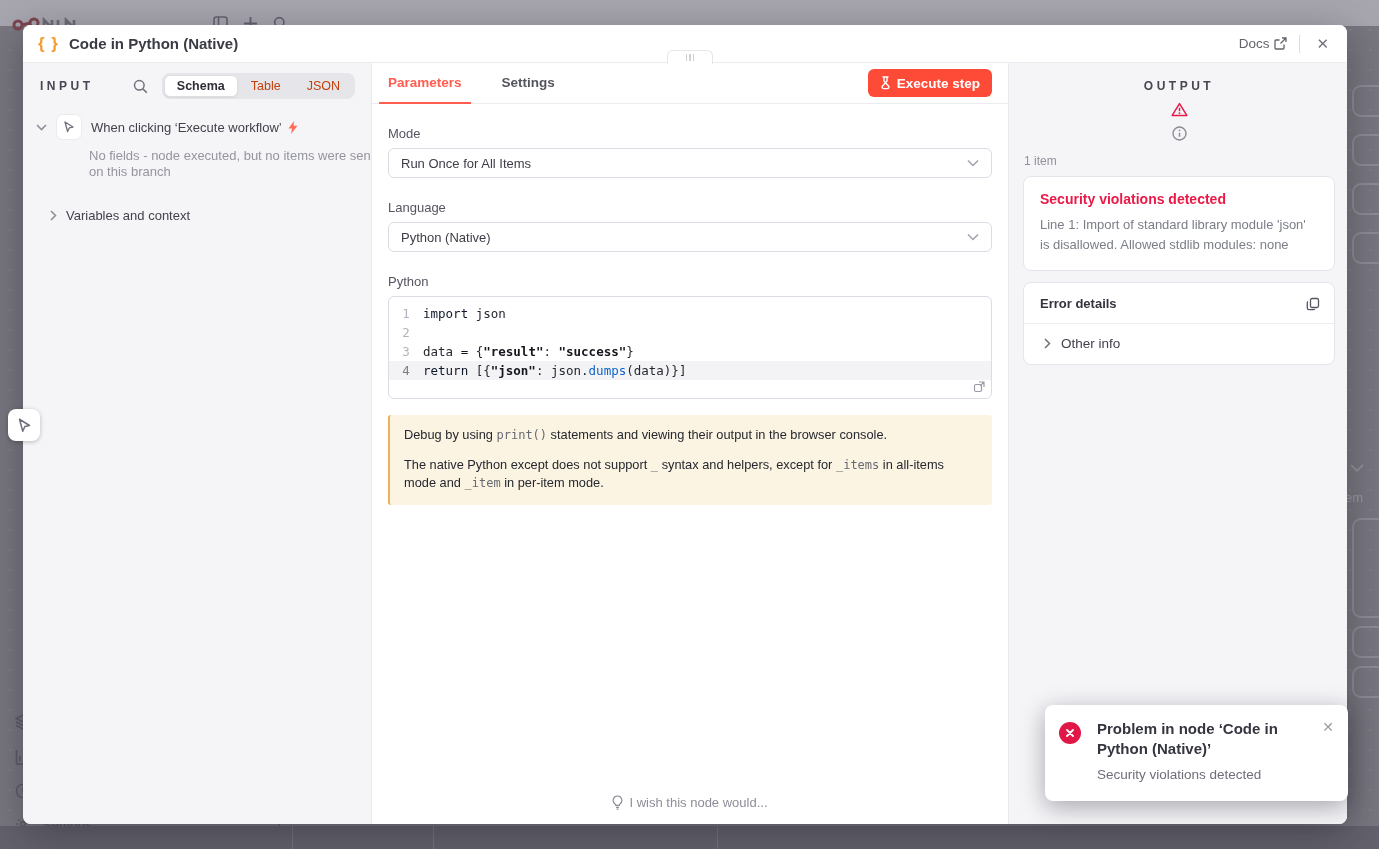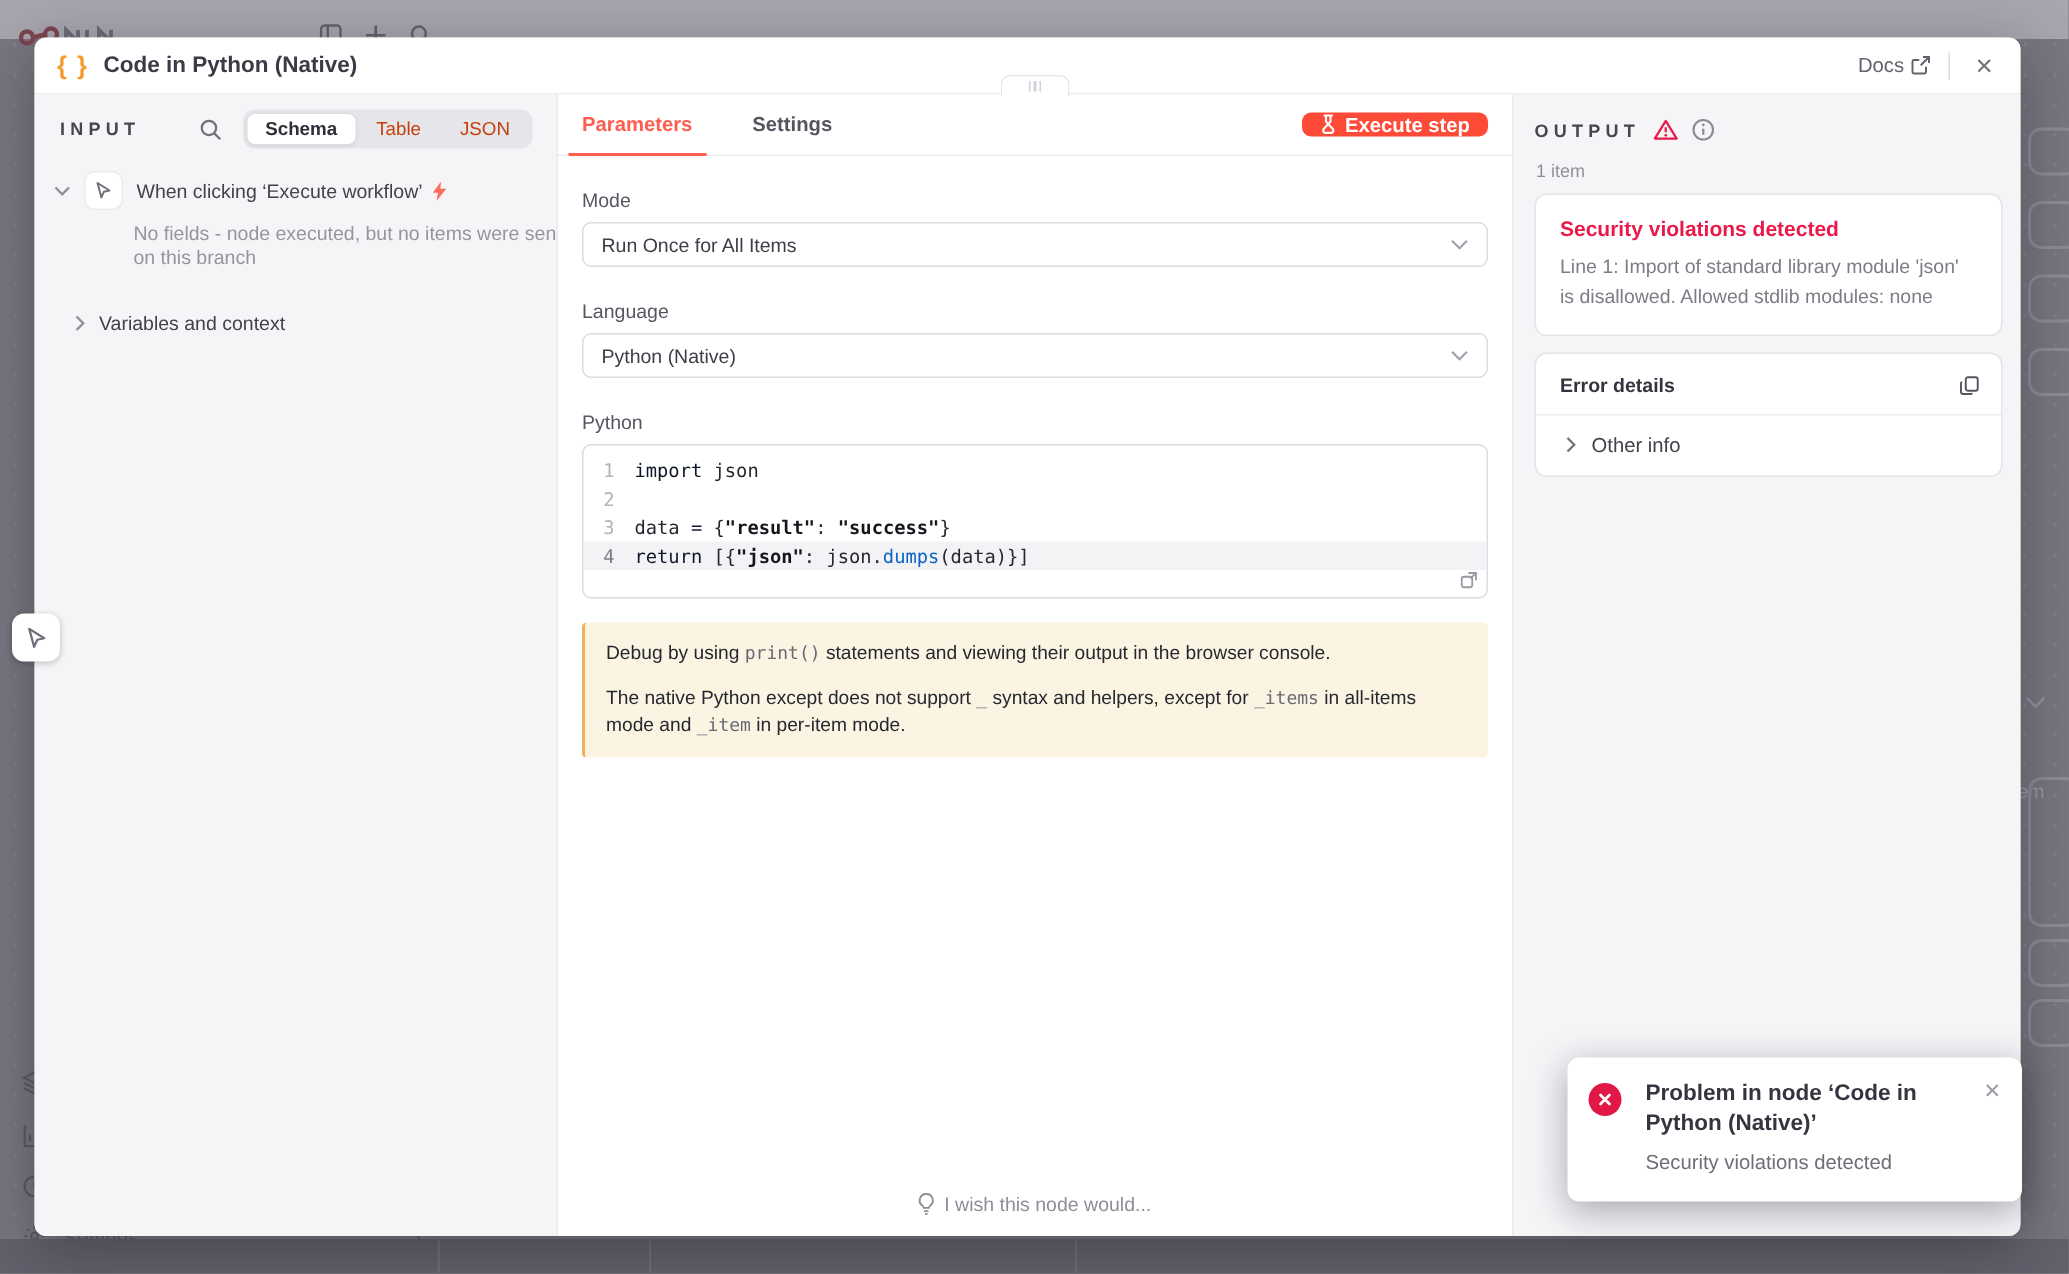--- a/index.html
+++ b/index.html
@@ -11,21 +11,21 @@
   .bg-dots { position:absolute; inset:0;
     background-image:radial-gradient(circle, #8a8893 1px, transparent 1.2px);
     background-size:20px 20px; opacity:.55; }
   .bg-topbar { position:absolute; left:0; top:0; right:0; height:26px; background:#a7a5ae; }
   .bg-bottombar { position:absolute; left:0; top:826px; right:0; height:23px; background:#63616c; }
   .bg-bottombar .vdiv { position:absolute; top:0; bottom:0; width:1px; background:#76747f; }
   .bg-icon { position:absolute; color:#64626d; }
   .bg-logo { position:absolute; left:10px; top:16px; width:70px; height:16px; }
   .rail-label { position:absolute; color:#5c5a65; font-size:14px; }
   .edge-box { position:absolute; border:2px solid #8d8b96; border-radius:9px; background:transparent; }
-  .edge-frag { position:absolute; color:#9b99a3; font-size:13px;margin-top:30px; }
+  .edge-frag { position:absolute; color:#9b99a3; font-size:13px; }
 
   
   .modal { position:absolute; left:23px; top:25px; width:1324px; height:799px;
     background:#fff; border-radius:8px; box-shadow:0 10px 40px rgba(20,20,30,.35);
     display:flex; flex-direction:column; overflow:hidden; }
   .modal-header { height:37px; flex:0 0 37px; display:flex; align-items:center;
     padding:0 14px 0 15px; background:#fff; position:relative; z-index:3; }
   .braces { color:#f59a2d; font-weight:700; font-size:17px; letter-spacing:1px; margin-right:10px; }
   .modal-title { font-size:15px; font-weight:600; color:#3a3b44; }
   .header-right { margin-left:auto; display:flex; align-items:center; gap:12px; }
@@ -62,21 +62,21 @@
     width:46px; height:14px; background:#fff; border:1px solid #e6e6eb; border-bottom:none;
     border-radius:6px 6px 0 0; display:flex; align-items:center; justify-content:center; gap:2px; cursor:grab; z-index:4; }
   .drag-tab i { width:1.5px; height:7px; background:#cfd0d8; display:block; }
   .tabs-row { display:flex; align-items:center; padding:0 16px; height:41px; flex:0 0 41px;
     border-bottom:1px solid #ebebf0; position:relative; }
   .tab { font-size:13.5px; color:#54555e; font-weight:600; margin-right:40px; padding:12px 0 13px;
     cursor:pointer; position:relative; }
   .tab.active { color:#ff5d4f; }
   .tab.active::after { content:""; position:absolute; left:-9px; right:-9px; bottom:-1px; height:2px; background:#ff5d4f; }
   .exec-btn { margin-left:auto; background:#fe4b38; color:#fff; font-size:13.5px; font-weight:600;
-    border:none; border-radius:6px; height:16px; padding:0 12px; display:flex; align-items:center; gap:6px; cursor:pointer; }
+    border:none; border-radius:6px; height:28px; padding:0 12px; display:flex; align-items:center; gap:6px; cursor:pointer; }
   .params-scroll { flex:1; padding:22px 16px 0; overflow:hidden; position:relative; }
   .field-label { font-size:13px; color:#555661; margin-bottom:7px; }
   .select-box { height:30px; border:1px solid #dbdce4; border-radius:6px; background:#fff;
     display:flex; align-items:center; padding:0 12px; font-size:13px; color:#3c3d47; cursor:pointer; margin-bottom:22px; }
   .select-box .chev { margin-left:auto; }
 
   .code-editor { border:1px solid #dbdce4; border-radius:6px; background:#fff; overflow:hidden;
     padding:7px 0 4px; position:relative; min-height:103px; }
   .code-line { display:flex; font-family:"DejaVu Sans Mono", monospace; font-size:12.5px; line-height:19px; }
   .code-line.active { background:#f3f3f6; }
@@ -93,21 +93,21 @@
     padding:11px 14px 12px; }
   .hint-box p { font-size:12.8px; color:#686a73; line-height:1.45; }
   .hint-box p + p { margin-top:11px; }
   .tk-mono { font-family:"DejaVu Sans Mono", monospace; font-size:12px; }
 
   .wish-row { position:absolute; left:0; right:0; bottom:14px; display:flex; align-items:center;
     justify-content:center; gap:6px; color:#8d8e98; font-size:13px; cursor:pointer; }
 
   
   .panel-right { width:338px; flex:0 0 338px; background:#f5f5f8; padding:16px 12px 0 14px; }
-  .out-head { display:flex; align-items:center; gap:9px; }
+  .out-head { display:flex; align-items:center; gap:9px;flex-direction:column; }
   .out-count { font-size:12px; color:#90919b; margin:13px 0 0 1px; }
   .card { background:#fff; border:1px solid #e4e4ea; border-radius:8px; }
   .err-card { margin-top:8px; padding:14px 16px 16px; }
   .err-title { font-size:14px; font-weight:600; color:#ea1947; margin-bottom:8px; }
   .err-msg { font-size:13px; color:#7b7e87; line-height:1.5; }
   .details-card { margin-top:11px; }
   .details-head { display:flex; align-items:center; padding:13px 14px 12px 16px; border-bottom:1px solid #ececf1; }
   .details-title { font-size:13px; font-weight:700; color:#33343d; }
   .copy-btn { margin-left:auto; display:flex; cursor:pointer; }
   .other-row { display:flex; align-items:center; gap:10px; padding:12px 16px 13px 20px; cursor:pointer; }

